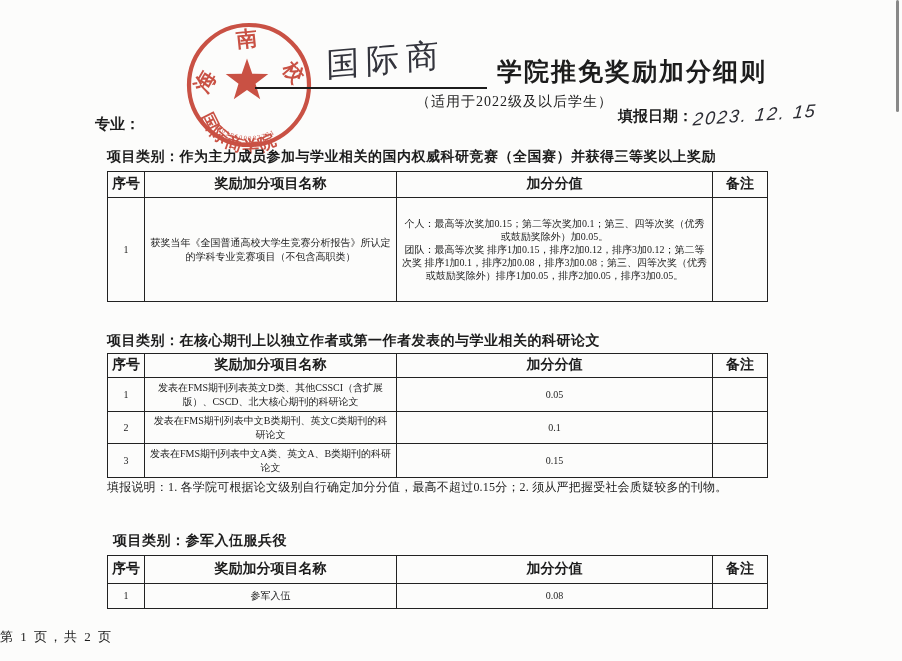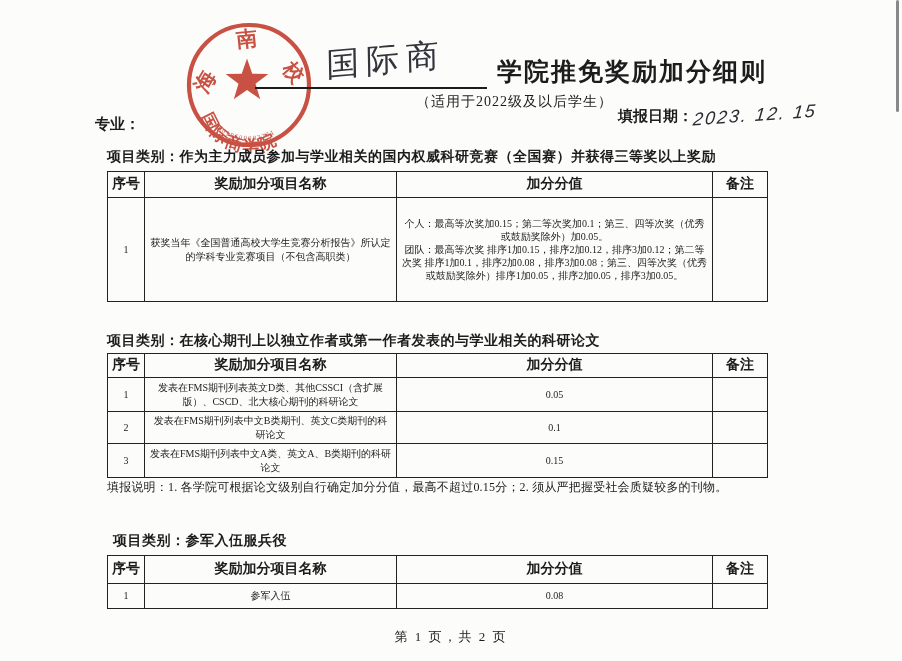--- a/index.html
+++ b/index.html
@@ -16,21 +16,21 @@
   .label-bold{font-size:15px;font-weight:bold;font-family:"Liberation Sans",sans-serif;}
   .section-label{font-size:14px;font-weight:bold;font-family:"Liberation Sans",sans-serif;letter-spacing:.5px;white-space:nowrap;}
   table.bonus{border-collapse:collapse;table-layout:fixed;width:660px;background:transparent;padding-left:6px;}
   table.bonus td,table.bonus th{
     border:1.6px solid #222;padding:1px 4px;overflow:hidden;
     font-size:10px;line-height:1.32;text-align:center;vertical-align:middle;
   }
   table.bonus th{font-size:14px;font-weight:bold;}
   td.val-long{text-align:left;white-space:pre-line;font-size:13px;padding:2px 5px;}
   .note{font-size:12px;letter-spacing:.2px;white-space:nowrap;}
-  .footer{width:100%;text-align:center;font-size:13px;letter-spacing:2px;}
+  .footer{width:100%;text-align:left;font-size:13px;letter-spacing:2px;}
   .hw-college{
     font-size:33px;letter-spacing:7px;font-weight:400;
     transform:rotate(-5deg) skewX(-4deg);color:#33343c;
   }
   .hw-date{
     font-size:18px;font-style:italic;letter-spacing:2px;
     transform:rotate(-4deg) skewX(-10deg);display:inline-block;color:#2b2c33;
   }
   .edge-artifact{background:#4a4a4a;opacity:.65;border-radius:2px;}
 </style>

